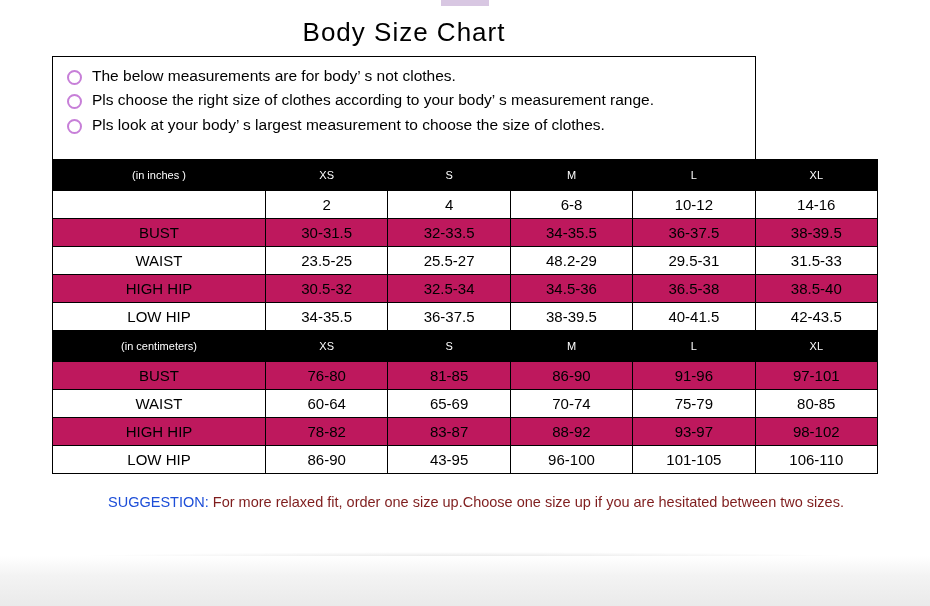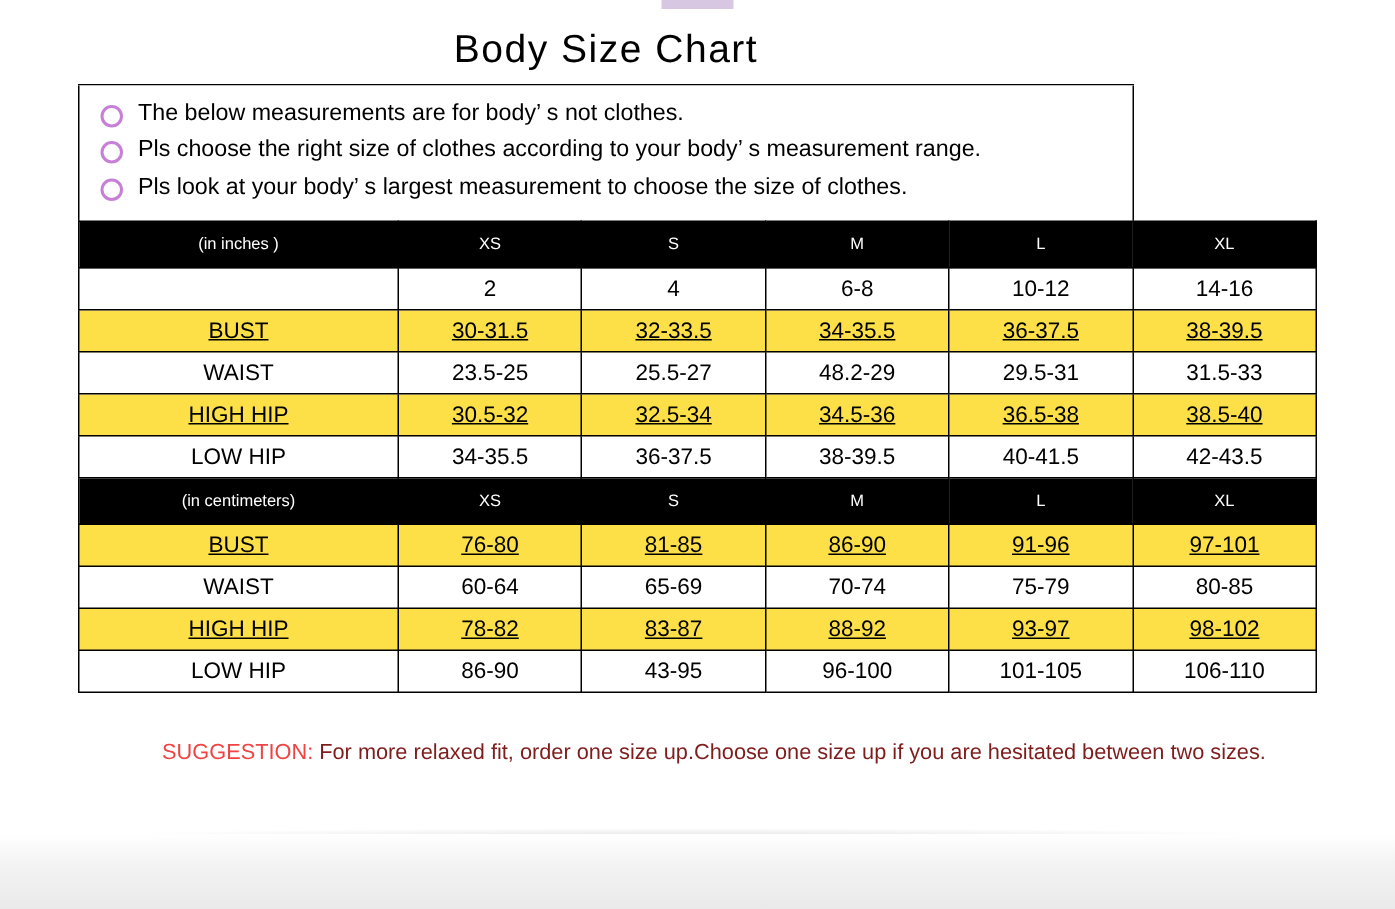--- a/index.html
+++ b/index.html
@@ -40,21 +40,21 @@
     font-size: 26px;
     letter-spacing: 1px;
     font-weight: 400;
     padding: 3px 0 8px 0;
     border-bottom: 1px solid #000;
     font-family: "Liberation Sans", sans-serif;
   }
   .notes {
     border-left: 1px solid #000;
     border-right: 1px solid #000;
-    padding: 7px 0 10px 0;
+    padding: 7px 0 22px 0;
     background: #fff;
   }
   .note-row {
     display: flex;
     align-items: flex-start;
     padding: 1px 0 1px 14px;
     font-size: 15.5px;
     line-height: 1.45;
   }
   .bullet {
@@ -83,36 +83,35 @@
   td.lbl {
     width: 208px;
   }
   tr.hdr td {
     background: #000;
     color: #fff;
     font-size: 11px;
     height: 30px;
   }
   tr.shade td {
-    background: #fde047;
-    text-decoration: underline;
+    background: #be185d;
   }
   tr.plain td {
     background: #ffffff;
   }
   .suggestion {
     position: absolute;
     left: 52px;
     top: 494px;
     width: 826px;
     font-size: 14.5px;
     text-align: center;
   }
   .suggestion .sg-label {
-    color: #ef4444;
+    color: #1d4ed8;
     font-size: 14.5px;
     margin-left: 22px;
   }
   .suggestion .sg-text {
     color: #7f1d1d;
   }
   .bottom-fade {
     position: absolute;
     left: 0;
     top: 556px;

